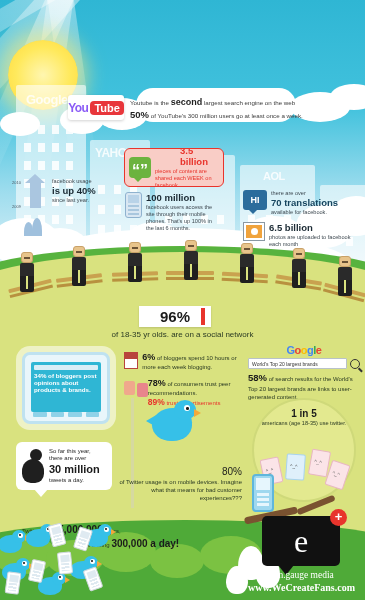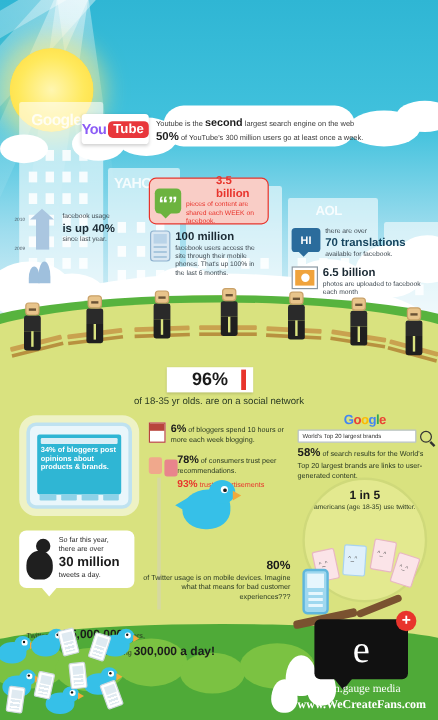--- a/index.html
+++ b/index.html
@@ -329,21 +329,21 @@
     border-top: 8px solid #fff;
   }
   .bird-sil { width: 26px; height: 34px; position: relative; flex: 0 0 26px; }
   .bird-sil-b { position:absolute; left:2px; top:10px; width:22px; height:24px; background:#1f1f1f; border-radius: 50% 50% 40% 40%; }
   .bird-sil-h { position:absolute; left:10px; top:0px; width:12px; height:12px; background:#1f1f1f; border-radius:50%; }
   .tweet-txt { margin-left: 3px; line-height: 1.25; }
   .tweet-txt .s { font-size: 6px; color: #2b2b2b; }
   .tweet-txt .b { font-size: 11px; font-weight: bold; color: #1b1b1b; }
 
   .mob80 { position: absolute; left: 110px; top: 466px; width: 132px; text-align: right; }
-  .mob80 .b { font-size: 10px; font-weight: bold; color: #1b1b1b; }
+  .mob80 .b { font-size: 10px; font-weight: normal; color: #1b1b1b; }
   .mob80 .s { font-size: 6px; color: #2b3b23; line-height: 1.35; margin-top: 1px; }
   .mob-phone {
     position: absolute; left: 252px; top: 474px; width: 22px; height: 38px;
     background: #9fd8ef; border: 2px solid #5fb6dc; border-radius: 4px;
   }
   .mob-phone:before { content:""; position:absolute; left:2px; top:2px; right:2px; height:12px; background:#e6f6fd; }
   .mob-phone:after {
     content:""; position:absolute; left:3px; top:17px; right:3px; bottom:3px;
     background: repeating-linear-gradient(#e6f6fd 0 3px, transparent 3px 5px);
   }
@@ -664,21 +664,21 @@
     <div class="thumbs">
       <div class="thumb-up"></div>
       <div class="thumb-dn"></div>
     </div>
     <div class="m-txt">
       <div class="m-1">
         <b>78%</b>
         <span>of consumers trust peer recommendations.</span>
       </div>
       <div class="m-red">
-        <b>93%</b>
+        <b>89%</b>
         <span>trust advertisements</span>
       </div>
     </div>
   </div>
 
   <div class="goog">
     <div class="goog-logo">
       <span class="b1">G</span><span class="r">o</span><span class="y">o</span><span class="b2">g</span><span class="g">l</span><span class="r2">e</span>
     </div>
     <div class="goog-box">

